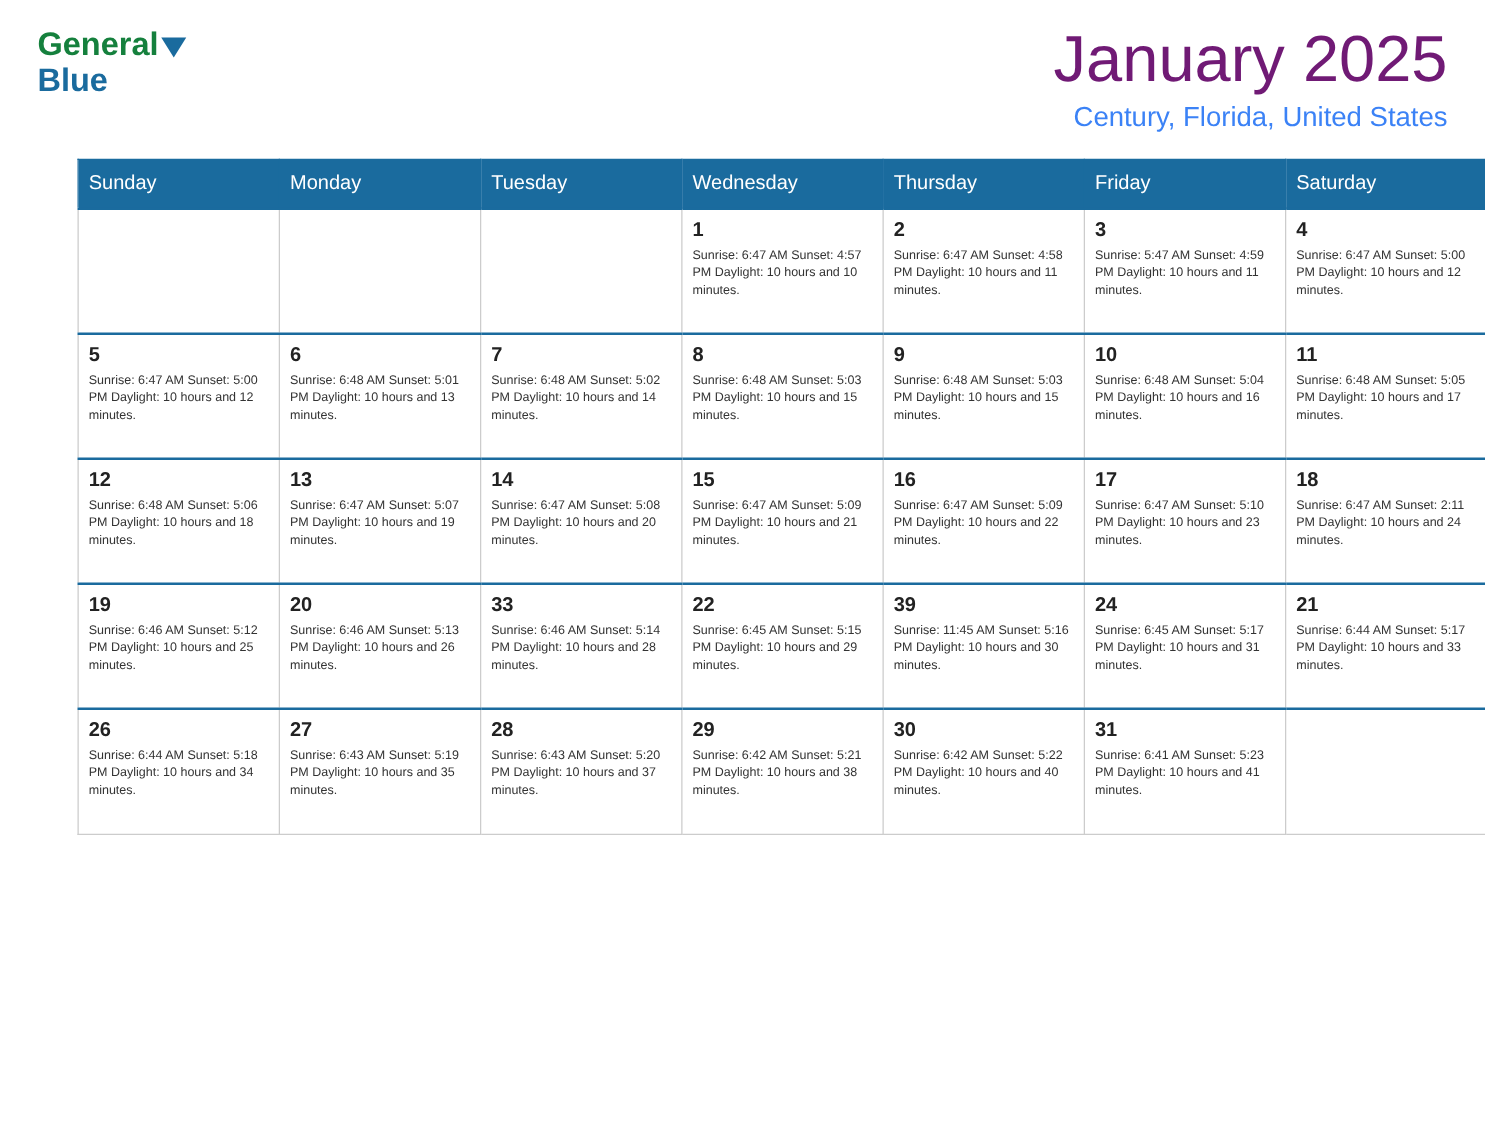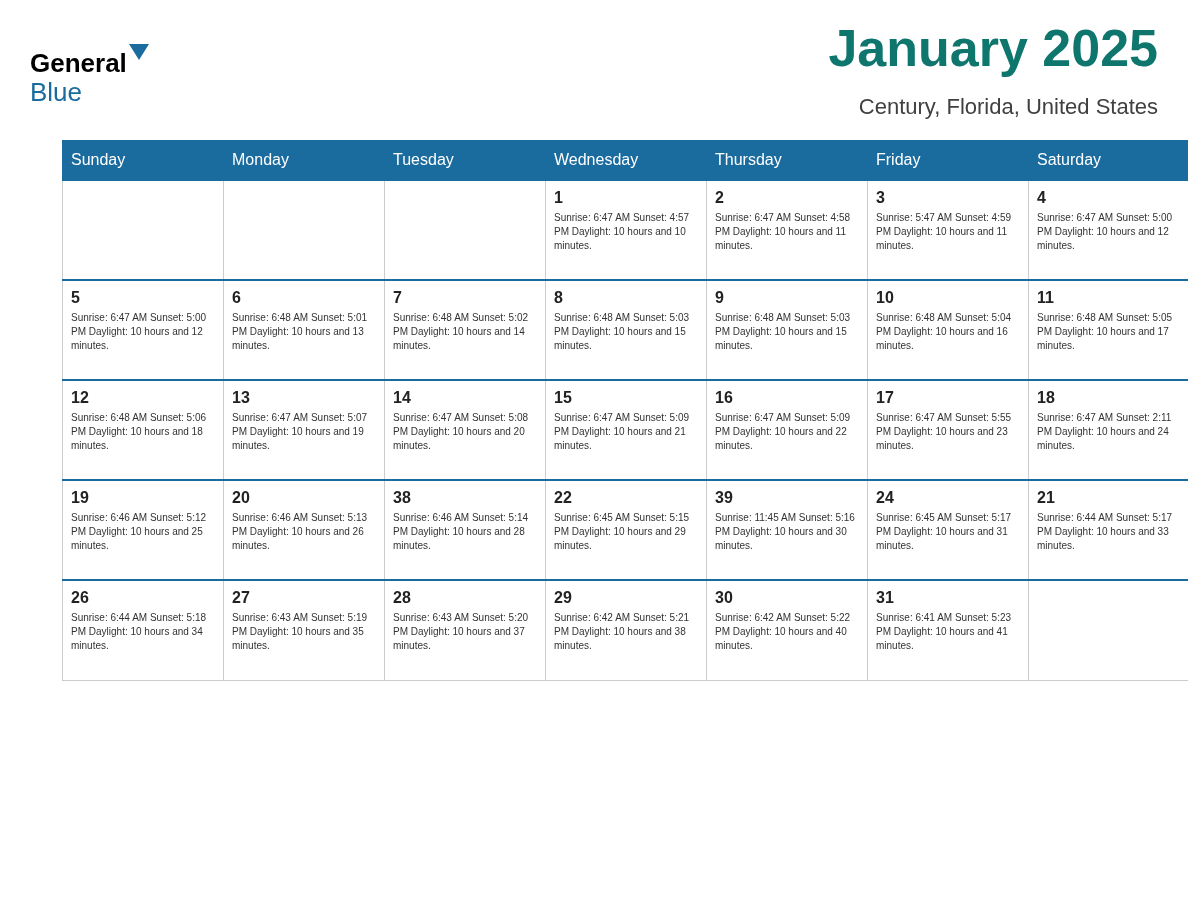--- a/index.html
+++ b/index.html
@@ -21,49 +21,49 @@
       flex-direction: column;
       align-items: flex-start;
     }
     .logo-text {
       display: flex;
       align-items: center;
       font-size: 26px;
       font-weight: bold;
       color: #333;
     }
-    .logo-general { color: #000000; margin-top: 28px; }
+    .logo-general { color: #15803d; }
     .logo-triangle {
       width: 0;
       height: 0;
       border-left: 10px solid transparent;
       border-right: 10px solid transparent;
       border-top: 16px solid #1a6b9e;
       margin-left: 2px;
       margin-top: 4px;
     }
     .logo-blue {
       color: #1a6b9e;
       font-size: 26px;
-      font-weight: normal;
+      font-weight: bold;
       margin-top: -2px;
     }
     .title-section {
       text-align: right;
     }
     .month-title {
       font-size: 52px;
-      font-weight: bold;
-      color: #0f766e;
+      font-weight: normal;
+      color: #701a75;
       line-height: 1.1;
     }
     .location {
       font-size: 22px;
-      color: #404040;
-      margin-top: 17px;
+      color: #3b82f6;
+      margin-top: 4px;
     }
     .calendar {
       width: 100%;
       border-collapse: collapse;
       border: 1px solid #ccc;
       margin-left: 32px;
     }
     .calendar th {
       background-color: #1a6b9e;
       color: #fff;
@@ -252,21 +252,21 @@
         <td>
           <span class="day-number">16</span>
           <div class="day-info">Sunrise: 6:47 AM
 Sunset: 5:09 PM
 Daylight: 10 hours
 and 22 minutes.</div>
         </td>
         <td>
           <span class="day-number">17</span>
           <div class="day-info">Sunrise: 6:47 AM
-Sunset: 5:55 PM
+Sunset: 5:10 PM
 Daylight: 10 hours
 and 23 minutes.</div>
         </td>
         <td>
           <span class="day-number">18</span>
           <div class="day-info">Sunrise: 6:47 AM
 Sunset: 2:11 PM
 Daylight: 10 hours
 and 24 minutes.</div>
         </td>
@@ -280,21 +280,21 @@
 and 25 minutes.</div>
         </td>
         <td>
           <span class="day-number">20</span>
           <div class="day-info">Sunrise: 6:46 AM
 Sunset: 5:13 PM
 Daylight: 10 hours
 and 26 minutes.</div>
         </td>
         <td>
-          <span class="day-number">38</span>
+          <span class="day-number">33</span>
           <div class="day-info">Sunrise: 6:46 AM
 Sunset: 5:14 PM
 Daylight: 10 hours
 and 28 minutes.</div>
         </td>
         <td>
           <span class="day-number">22</span>
           <div class="day-info">Sunrise: 6:45 AM
 Sunset: 5:15 PM
 Daylight: 10 hours

